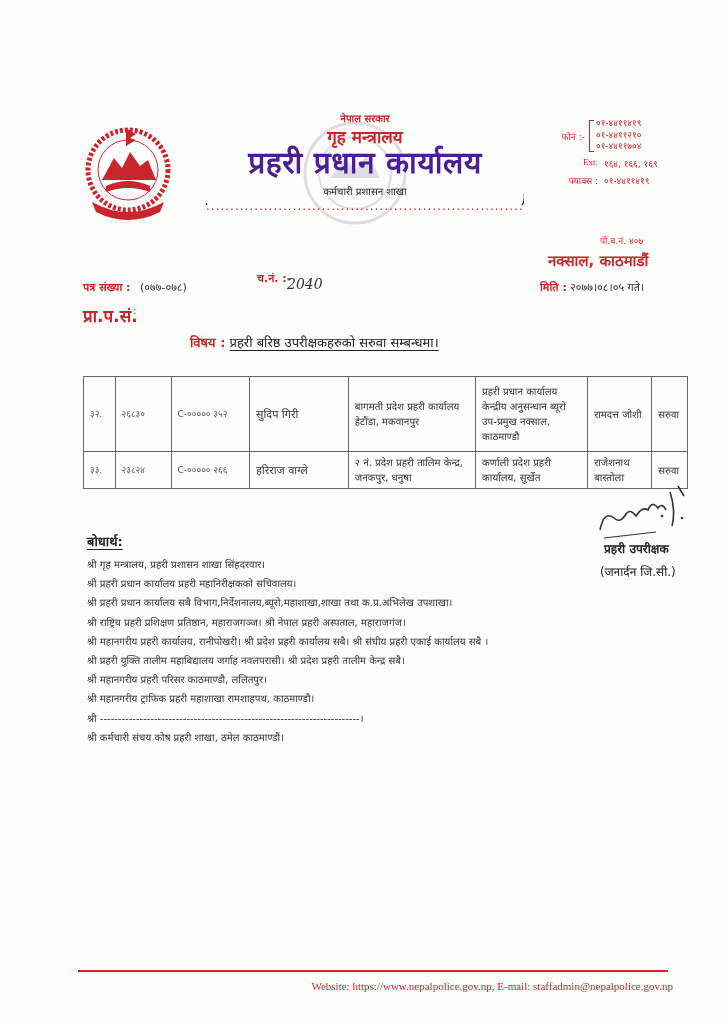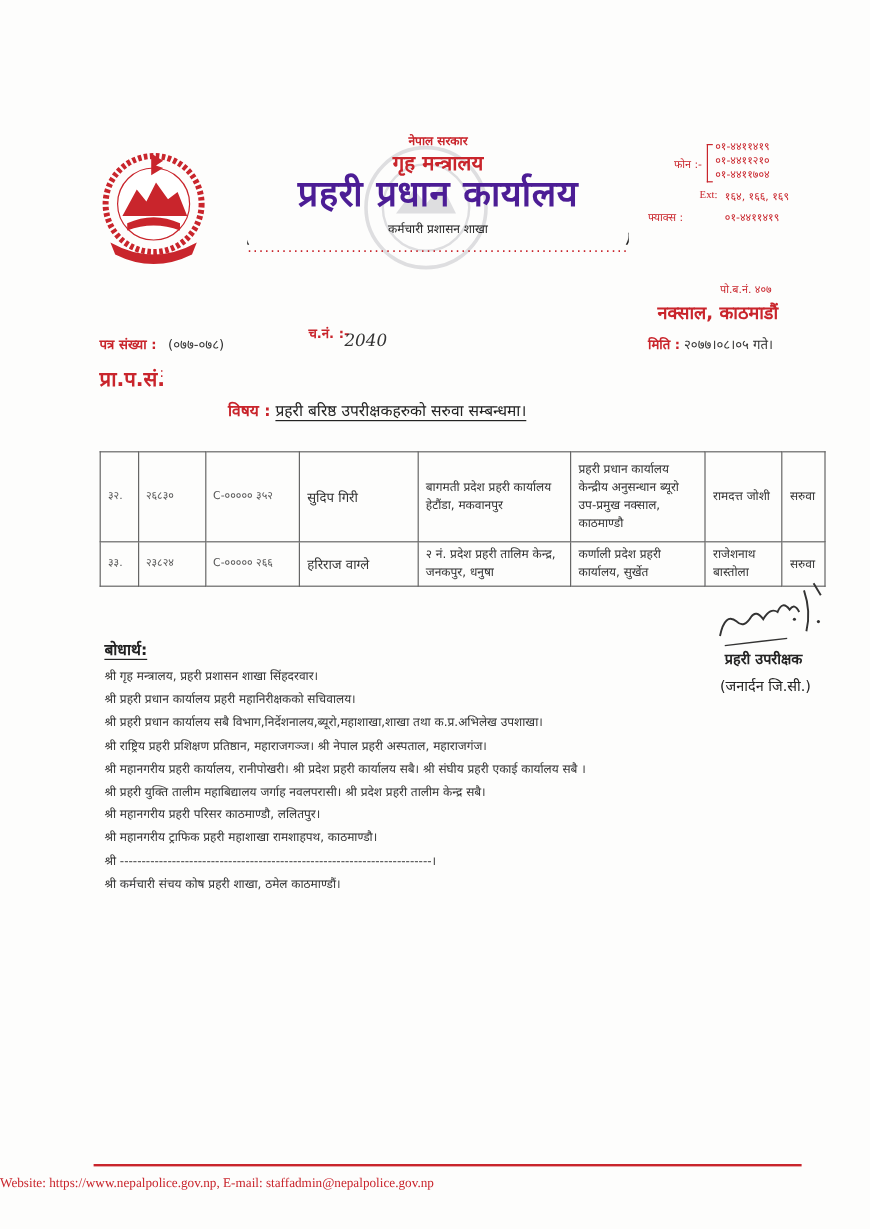--- a/index.html
+++ b/index.html
@@ -23,21 +23,21 @@
   .hdr-section { font-size: 10px; color: #222; line-height: 20px; margin-top: 4px; }
 
   
   .contact { left: 540px; top: 118px; width: 160px; font-size: 9px; color: #c9252c; }
   .phone-label { width: 45px; text-align: right; padding-right: 4px; margin-top: 12px; }
   .phone-bracket { border-left: 1px solid #c9252c; border-top: 1px solid #c9252c; border-bottom: 1px solid #c9252c; width: 4px; height: 30px; margin-top: 2px; }
   .phone-list { padding-left: 2px; line-height: 11.5px; }
   .ext-row { margin-top: 4px; display: flex; }
   .ext-row .lbl { width: 58px; text-align: right; padding-right: 6px; font-family: "Liberation Serif", serif; }
   .fax-row { margin-top: 4px; display: flex; }
-  .fax-row .lbl { width: 58px; padding-right: 6px; }
+  .fax-row .lbl { width: 58px; text-align: right; padding-right: 6px; }
 
   .pobox { left: 600px; top: 234px; font-size: 9px; color: #c9252c; }
   .address { left: 548px; top: 250px; font-size: 15px; font-weight: bold; color: #c9252c; }
 
   .ref-label { left: 83px; top: 279px; font-size: 11px; color: #c9252c; font-weight: bold; }
   .ref-val { left: 140px; top: 279px; font-size: 11px; color: #333; }
   .chn-label { left: 257px; top: 270px; font-size: 11px; color: #c9252c; font-weight: bold; }
   .chn-val { left: 287px; top: 276px; font-size: 14px; color: #333; font-style: italic; font-family: "DejaVu Serif", serif; text-align: center; }
   .date-label { left: 540px; top: 279px; font-size: 11px; color: #c9252c; font-weight: bold; }
   .date-val { left: 570px; top: 279px; font-size: 11px; color: #333; }
@@ -63,21 +63,21 @@
   .sig-title { left: 604px; top: 540px; font-size: 12px; font-weight: bold; color: #222; }
   .sig-name { left: 600px; top: 563px; font-size: 12px; color: #222; }
 
   
   .cc-heading { left: 87px; top: 532px; font-size: 13px; font-weight: bold; text-decoration: underline; text-underline-offset: 3px; color: #222; }
   .cc-list { left: 87px; top: 555px; font-size: 10px; color: #333; line-height: 19.2px; }
   .cc-list div { white-space: nowrap; }
 
   
   .footer-line { left: 78px; top: 970px; width: 590px; height: 2px; background: #c9252c; }
-  .footer-text { left: 0; top: 980px; width: 673px; text-align: left; font-family: "Liberation Serif", serif; font-size: 11px; color: #c9252c; }
+  .footer-text { left: 0; top: 980px; width: 673px; text-align: right; font-family: "Liberation Serif", serif; font-size: 11px; color: #c9252c; }
 
   .watermark { left: 300px; top: 118px; width: 110px; height: 110px; opacity: 0.18; }
 </style>
 </head>
 <body>
 
 <svg class="abs emblem" viewBox="0 0 100 105">
   <g fill="none" stroke="#c9252c" stroke-width="2">
     <circle cx="50" cy="48" r="40" stroke-dasharray="3 2" stroke-width="5"></circle>
   </g>

